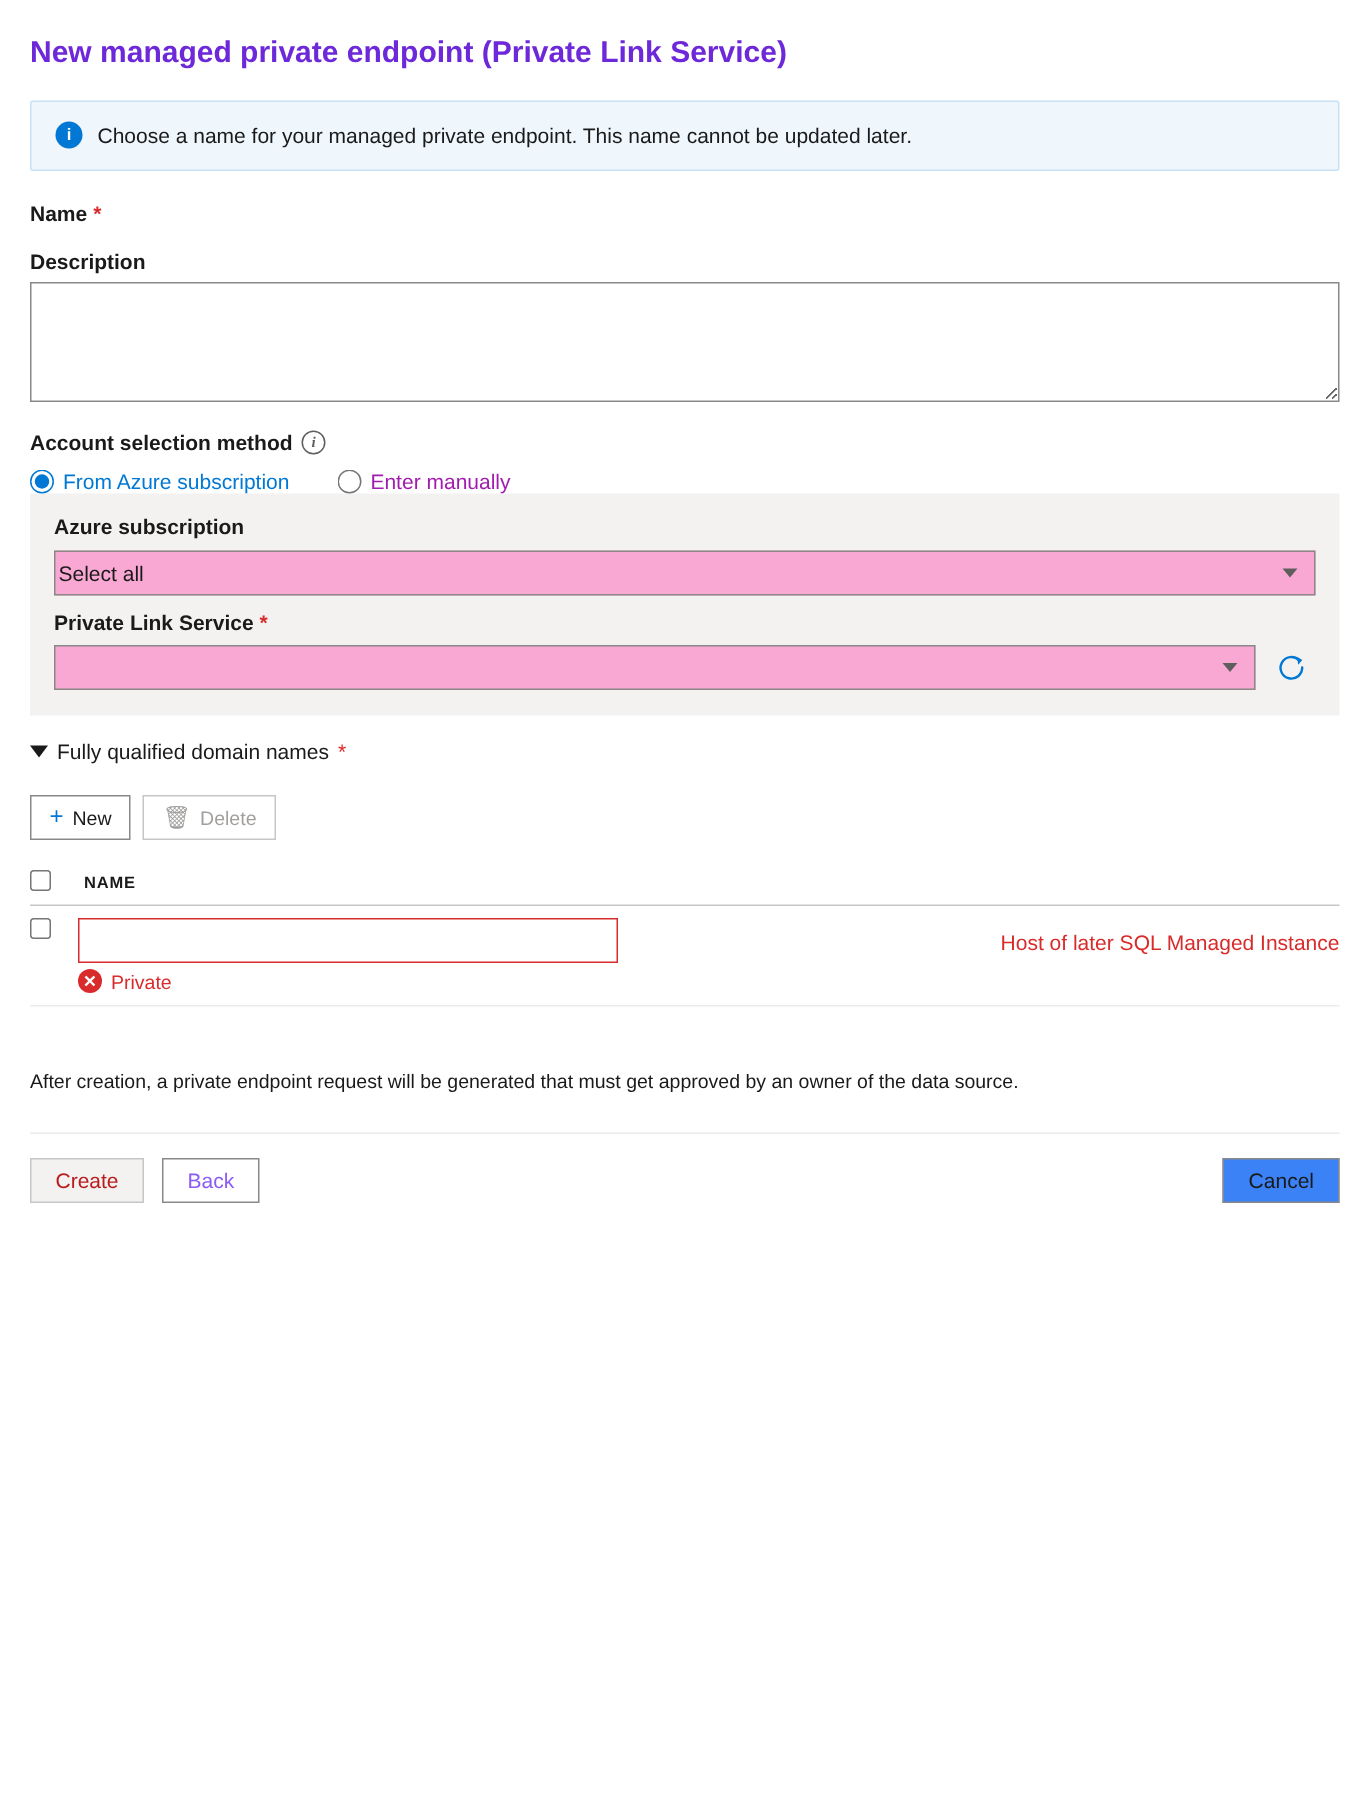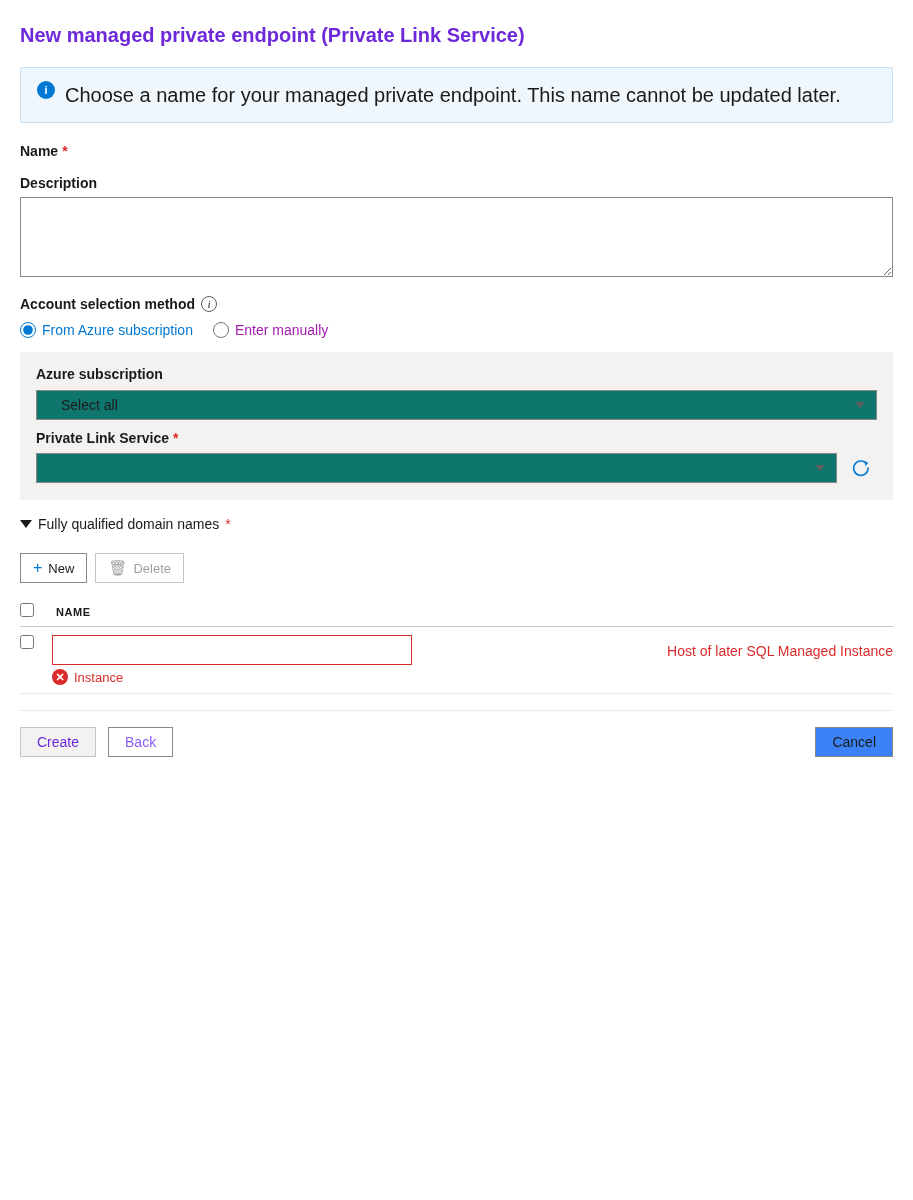--- a/index.html
+++ b/index.html
@@ -45,21 +45,21 @@
       display: flex;
       align-items: center;
       justify-content: center;
       font-size: 11px;
       font-weight: bold;
       margin-top: 1px;
     }
     .info-text {
       color: #1a1a1a;
       line-height: 1.5;
-      font-size: 20px;
+      font-size: 14px;
     }
     .field-section {
       margin-bottom: 16px;
     }
     .field-label {
       font-size: 14px;
       font-weight: 600;
       margin-bottom: 6px;
       display: flex;
       align-items: center;
@@ -107,22 +107,22 @@
       align-items: center;
       justify-content: center;
       font-size: 10px;
       color: #605e5c;
       cursor: pointer;
       font-style: italic;
       font-family: serif;
     }
     .radio-group {
       display: flex;
-      gap: 20px;
-      margin-bottom: 14px;
+      gap: 32px;
+      margin-bottom: 0;
       align-items: flex-end;
     }
     .radio-option {
       display: flex;
       align-items: center;
       gap: 6px;
       cursor: pointer;
     }
     .radio-input {
       width: 16px;
@@ -146,25 +146,25 @@
       margin-bottom: 16px;
     }
     .subscription-label {
       font-size: 14px;
       font-weight: 600;
       margin-bottom: 8px;
     }
     .select-dropdown {
       width: 100%;
       border: 1px solid #8a8886;
-      padding: 6px 32px 6px 24px;
-      font-size: 14px;
-      font-family: inherit;
-      color: #1a1a1a;
-      background: #0f766e;
+      padding: 6px 32px 6px 2px;
+      font-size: 14px;
+      font-family: inherit;
+      color: #1a1a1a;
+      background: #f9a8d4;
       outline: none;
       appearance: none;
       -webkit-appearance: none;
       cursor: pointer;
       position: relative;
     }
     .select-wrapper {
       position: relative;
       width: 100%;
     }
@@ -363,21 +363,21 @@
     .action-bar {
       display: flex;
       align-items: center;
       gap: 12px;
       padding-top: 16px;
       border-top: 1px solid #edebe9;
     }
     .btn-create {
       padding: 6px 16px;
       background: #f3f2f1;
-      color: #6d28d9;
+      color: #b91c1c;
       border: 1px solid #c8c6c4;
       font-size: 14px;
       font-family: inherit;
       cursor: default;
     }
     .btn-back {
       padding: 6px 16px;
       background: #fff;
       color: #8b5cf6;
       border: 1px solid #8a8886;
@@ -506,28 +506,29 @@
       </div>
 
       <div class="table-data-row">
         <div class="checkbox-cell">
           <input type="checkbox" class="checkbox-input" style="">
         </div>
         <div class="input-cell">
           <input type="text" class="error-input" value="" style="">
           <div class="error-row">
             <div class="error-icon">✕</div>
-            <span class="error-text">Instance</span>
+            <span class="error-text">Private</span>
           </div>
         </div>
         <div class="host-hint">Host of later SQL Managed Instance</div>
       </div>
     </div>
   </div>
 
+  <div class="footer-text">After creation, a private endpoint request will be generated that must get approved by an owner of the data source.</div>
 
   <div class="action-bar">
     <button class="btn-create">Create</button>
     <button class="btn-back">Back</button>
     <button class="btn-cancel">Cancel</button>
   </div>
 
 </div>
 
 </body></html>

